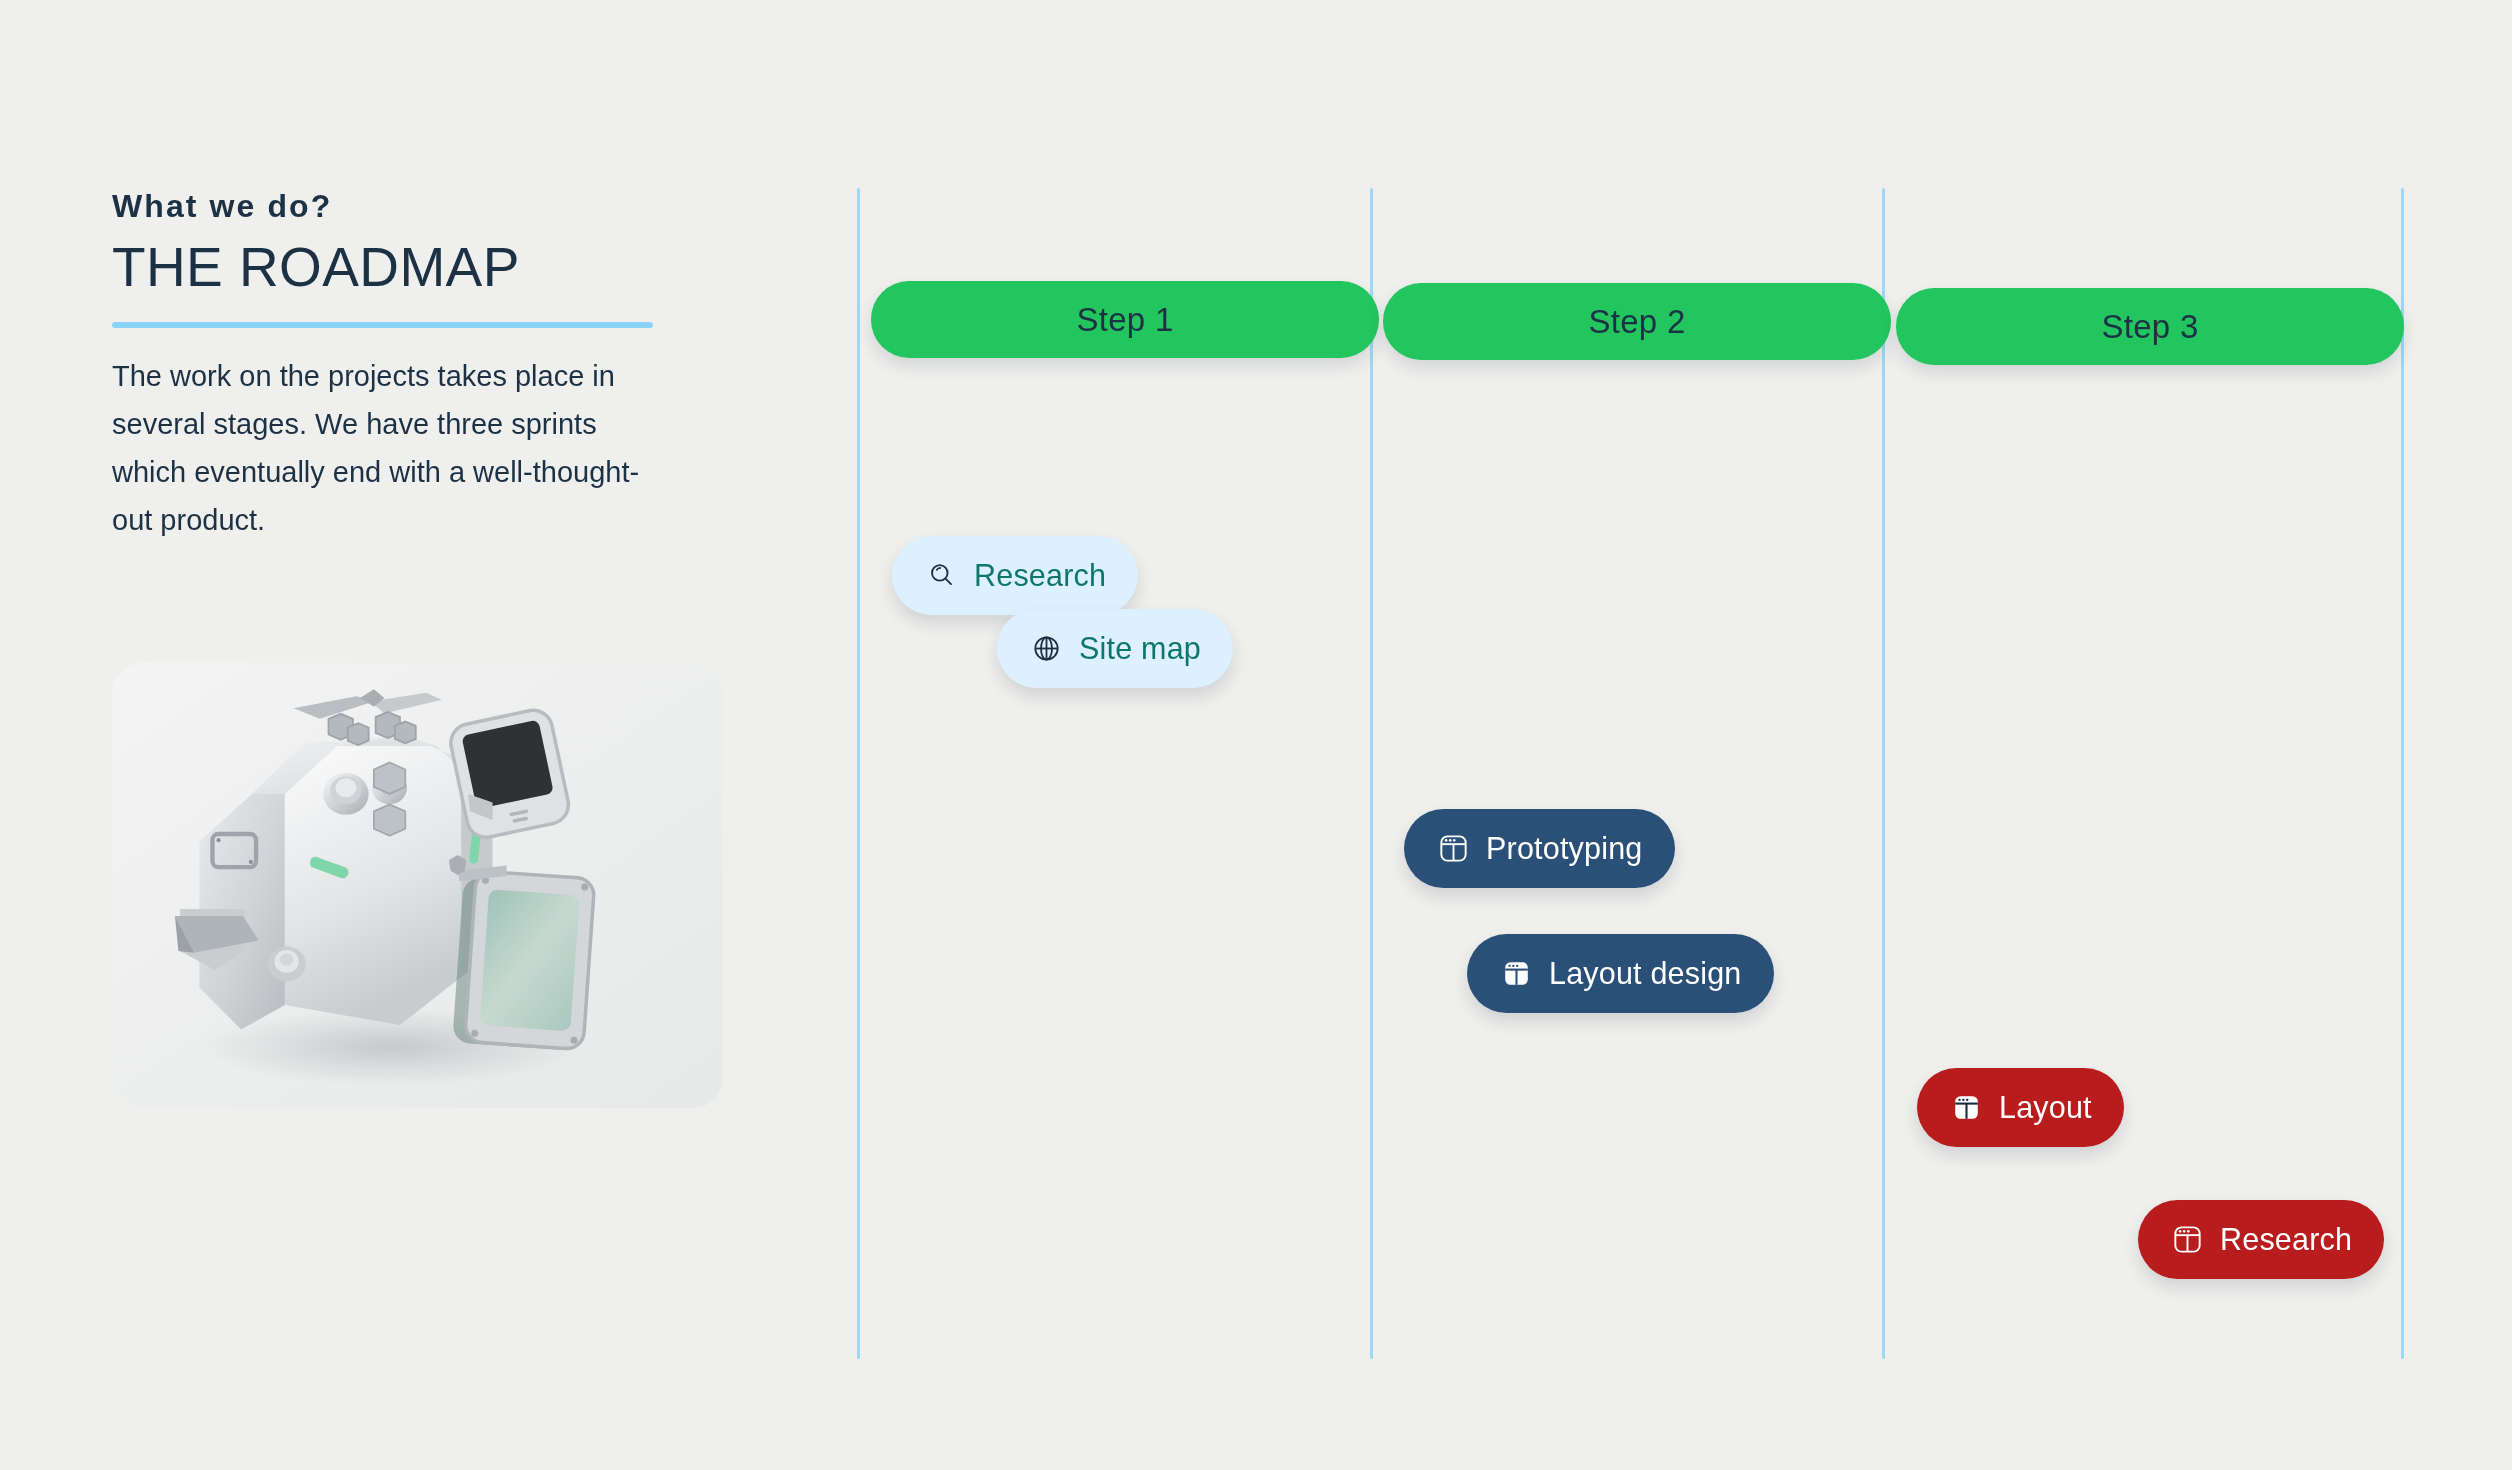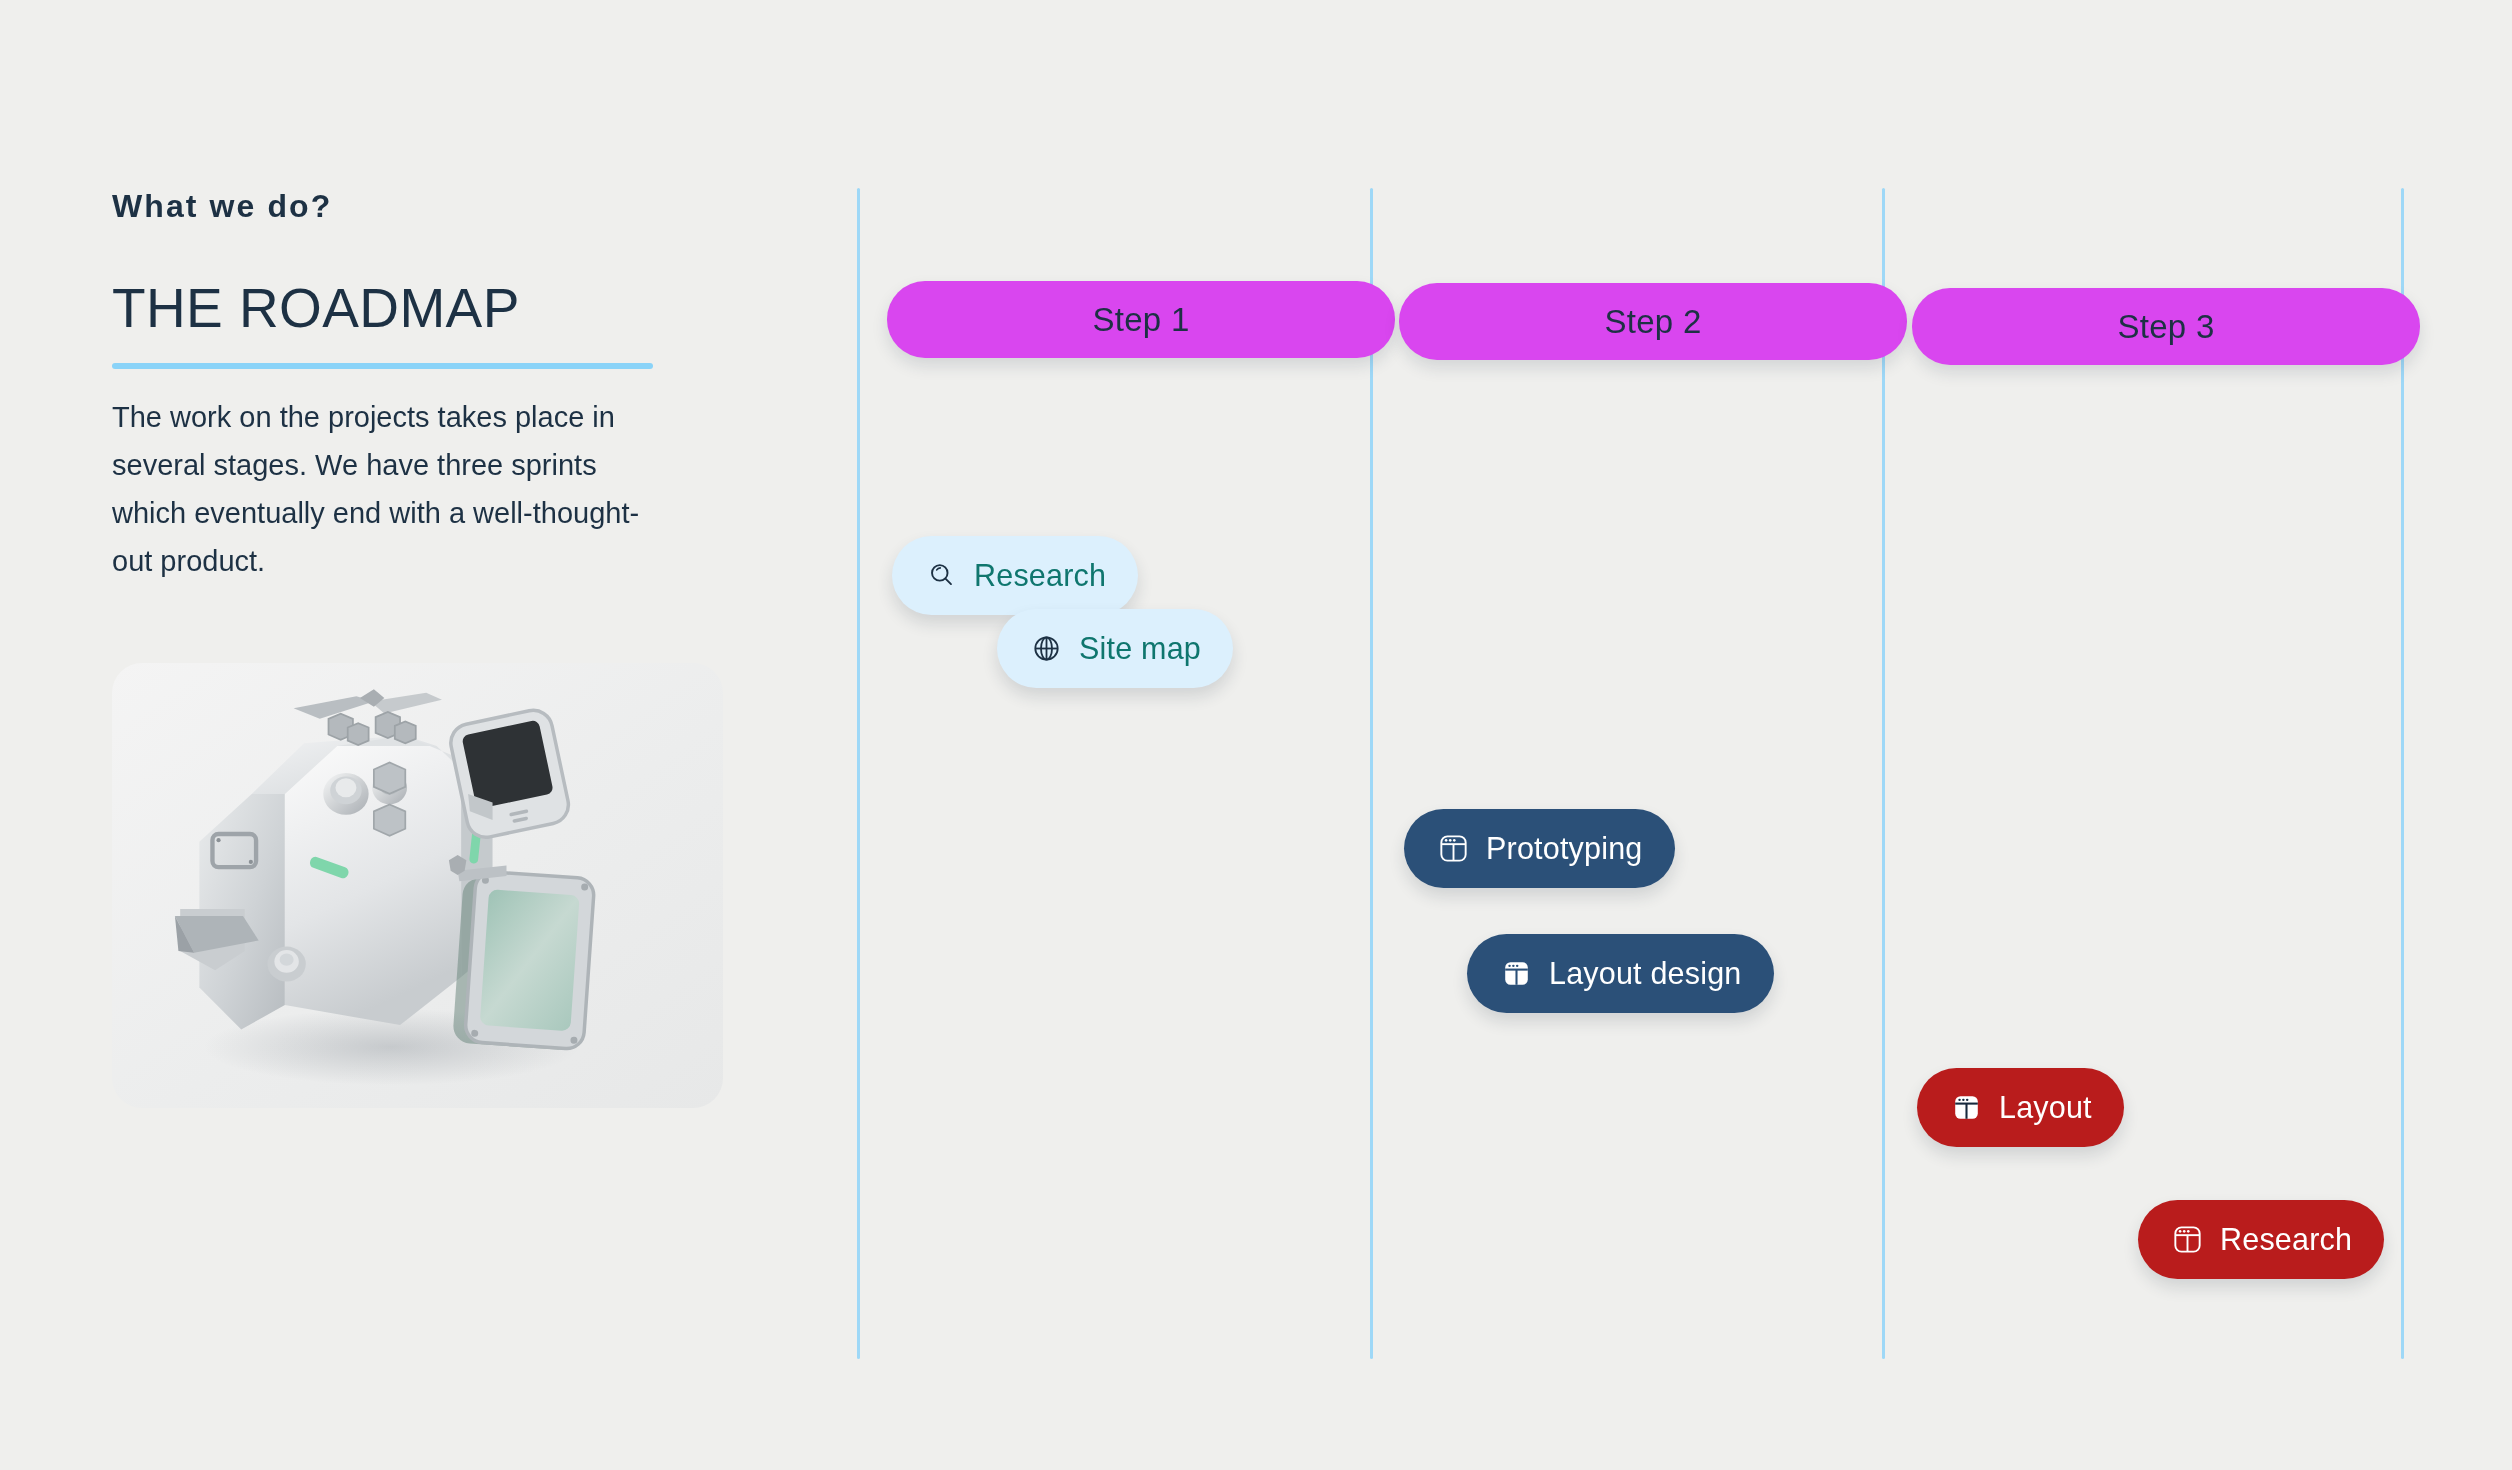--- a/index.html
+++ b/index.html
@@ -12,21 +12,21 @@
   #slide { position:relative; width:2512px; height:1471px; background:#efefed; }
 
   
   #left-panel { position:absolute; left:112px; top:190px; width:611px; }
 
   #eyebrow {
     font-size:32px; font-weight:bold; letter-spacing:2.1px;
     color:#1d3144; line-height:1;
   }
   #page-title {
-    margin-top:59px;
+    margin-top:18px;
     font-size:55px; font-weight:400; letter-spacing:0.4px;
     color:#1d3144; line-height:1;
     font-family:"Liberation Sans", sans-serif;
   }
   #title-rule {
     margin-top:27px;
     width:541px; height:6.1px; border-radius:3.5px;
     background:#8ad3f8;
   }
   #body-copy {
@@ -48,22 +48,22 @@
   
   .divider {
     position:absolute; top:188px; width:2.6px; height:1171px;
     background:#9ed8f7; border-radius:1.7px;
   }
 
   
   .step-col { position:absolute; top:0; width:508px; height:1471px; }
 
   .step-header {
-    position:absolute; left:16px; width:508px; height:77px;
-    background:#d946ef; border-radius:38px;
+    position:absolute; left:0; width:508px; height:77px;
+    background:#22c55e; border-radius:38px;
     box-shadow:0 7.9px 15.7px rgba(34,48,66,0.13);
     display:flex; align-items:center; justify-content:center;
   }
   .step-header-label {
     font-size:33px; font-weight:400; color:#1d3144;
     letter-spacing:0.3px;
   }
 
   
   .pill {

